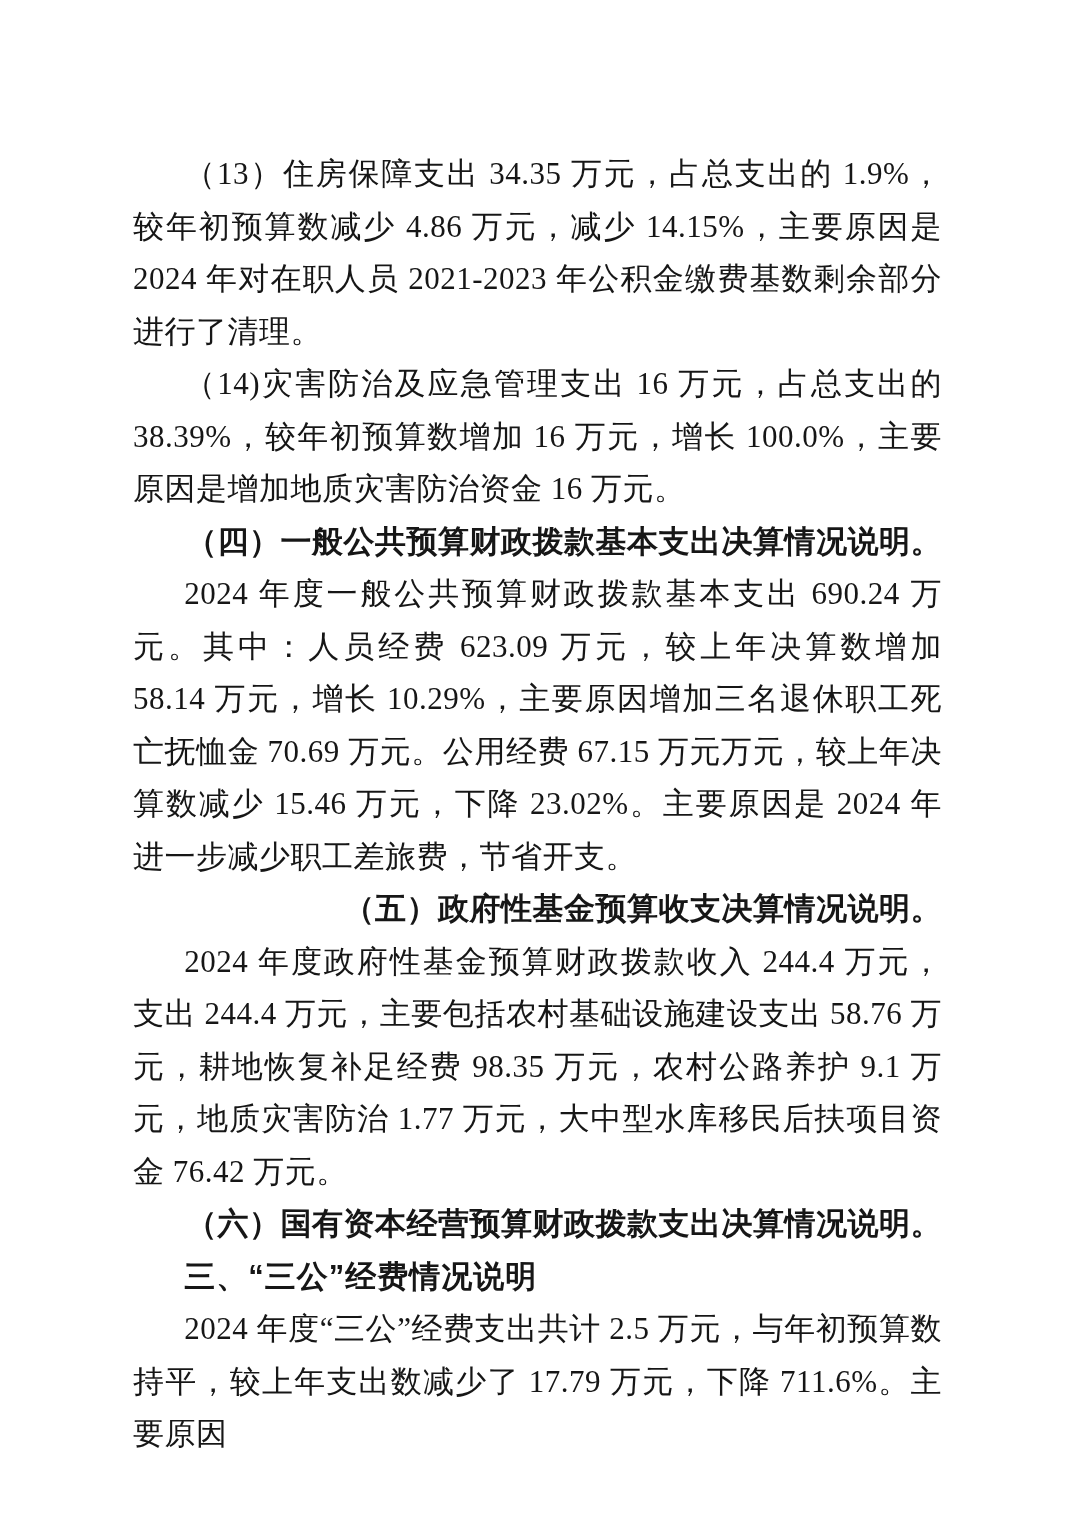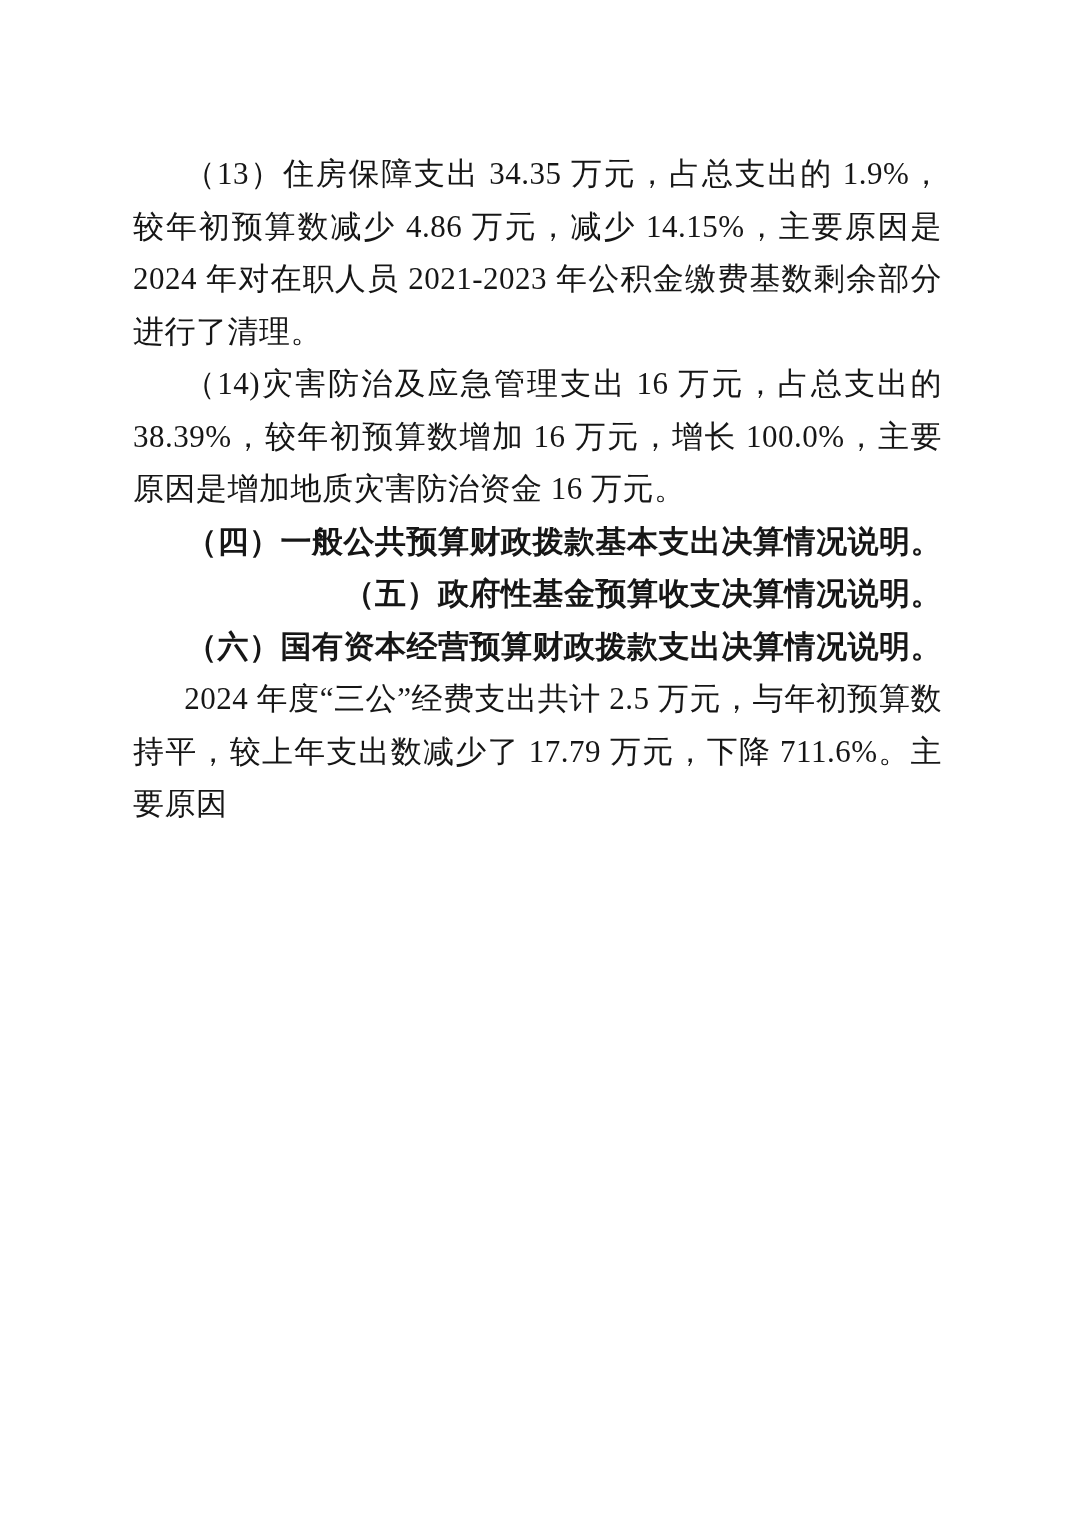--- a/index.html
+++ b/index.html
@@ -44,17 +44,20 @@
   }
 </style>
 </head>
 <body>
 
 <div class="page">
   <div class="doc">
     <p class="body">（13）住房保障支出 34.35 万元，占总支出的 1.9%，较年初预算数减少 4.86 万元，减少 14.15%，主要原因是 2024 年对在职人员 2021-2023 年公积金缴费基数剩余部分进行了清理。</p>
     <p class="body">（14)灾害防治及应急管理支出 16 万元，占总支出的 38.39%，较年初预算数增加 16 万元，增长 100.0%，主要原因是增加地质灾害防治资金 16 万元。</p>
     <p class="h-serif">（四）一般公共预算财政拨款基本支出决算情况说明。</p>
+    <p class="body">2024 年度一般公共预算财政拨款基本支出 690.24 万元。其中：人员经费 623.09 万元，较上年决算数增加 58.14 万元，增长 10.29%，主要原因增加三名退休职工死亡抚恤金 70.69 万元。公用经费 67.15 万元万元，较上年决算数减少 15.46 万元，下降 23.02%。主要原因是 2024 年进一步减少职工差旅费，节省开支。</p>
     <p class="h-serif">（五）政府性基金预算收支决算情况说明。</p>
+    <p class="body">2024 年度政府性基金预算财政拨款收入 244.4 万元，支出 244.4 万元，主要包括农村基础设施建设支出 58.76 万元，耕地恢复补足经费 98.35 万元，农村公路养护 9.1 万元，地质灾害防治 1.77 万元，大中型水库移民后扶项目资金 76.42 万元。</p>
     <p class="h-serif">（六）国有资本经营预算财政拨款支出决算情况说明。</p>
+    <p class="h-sans">三、“三公”经费情况说明</p>
     <p class="body last">2024 年度“三公”经费支出共计 2.5 万元，与年初预算数持平，较上年支出数减少了 17.79 万元，下降 711.6%。主要原因</p>
   </div>
 </div>
 
 </body></html>

